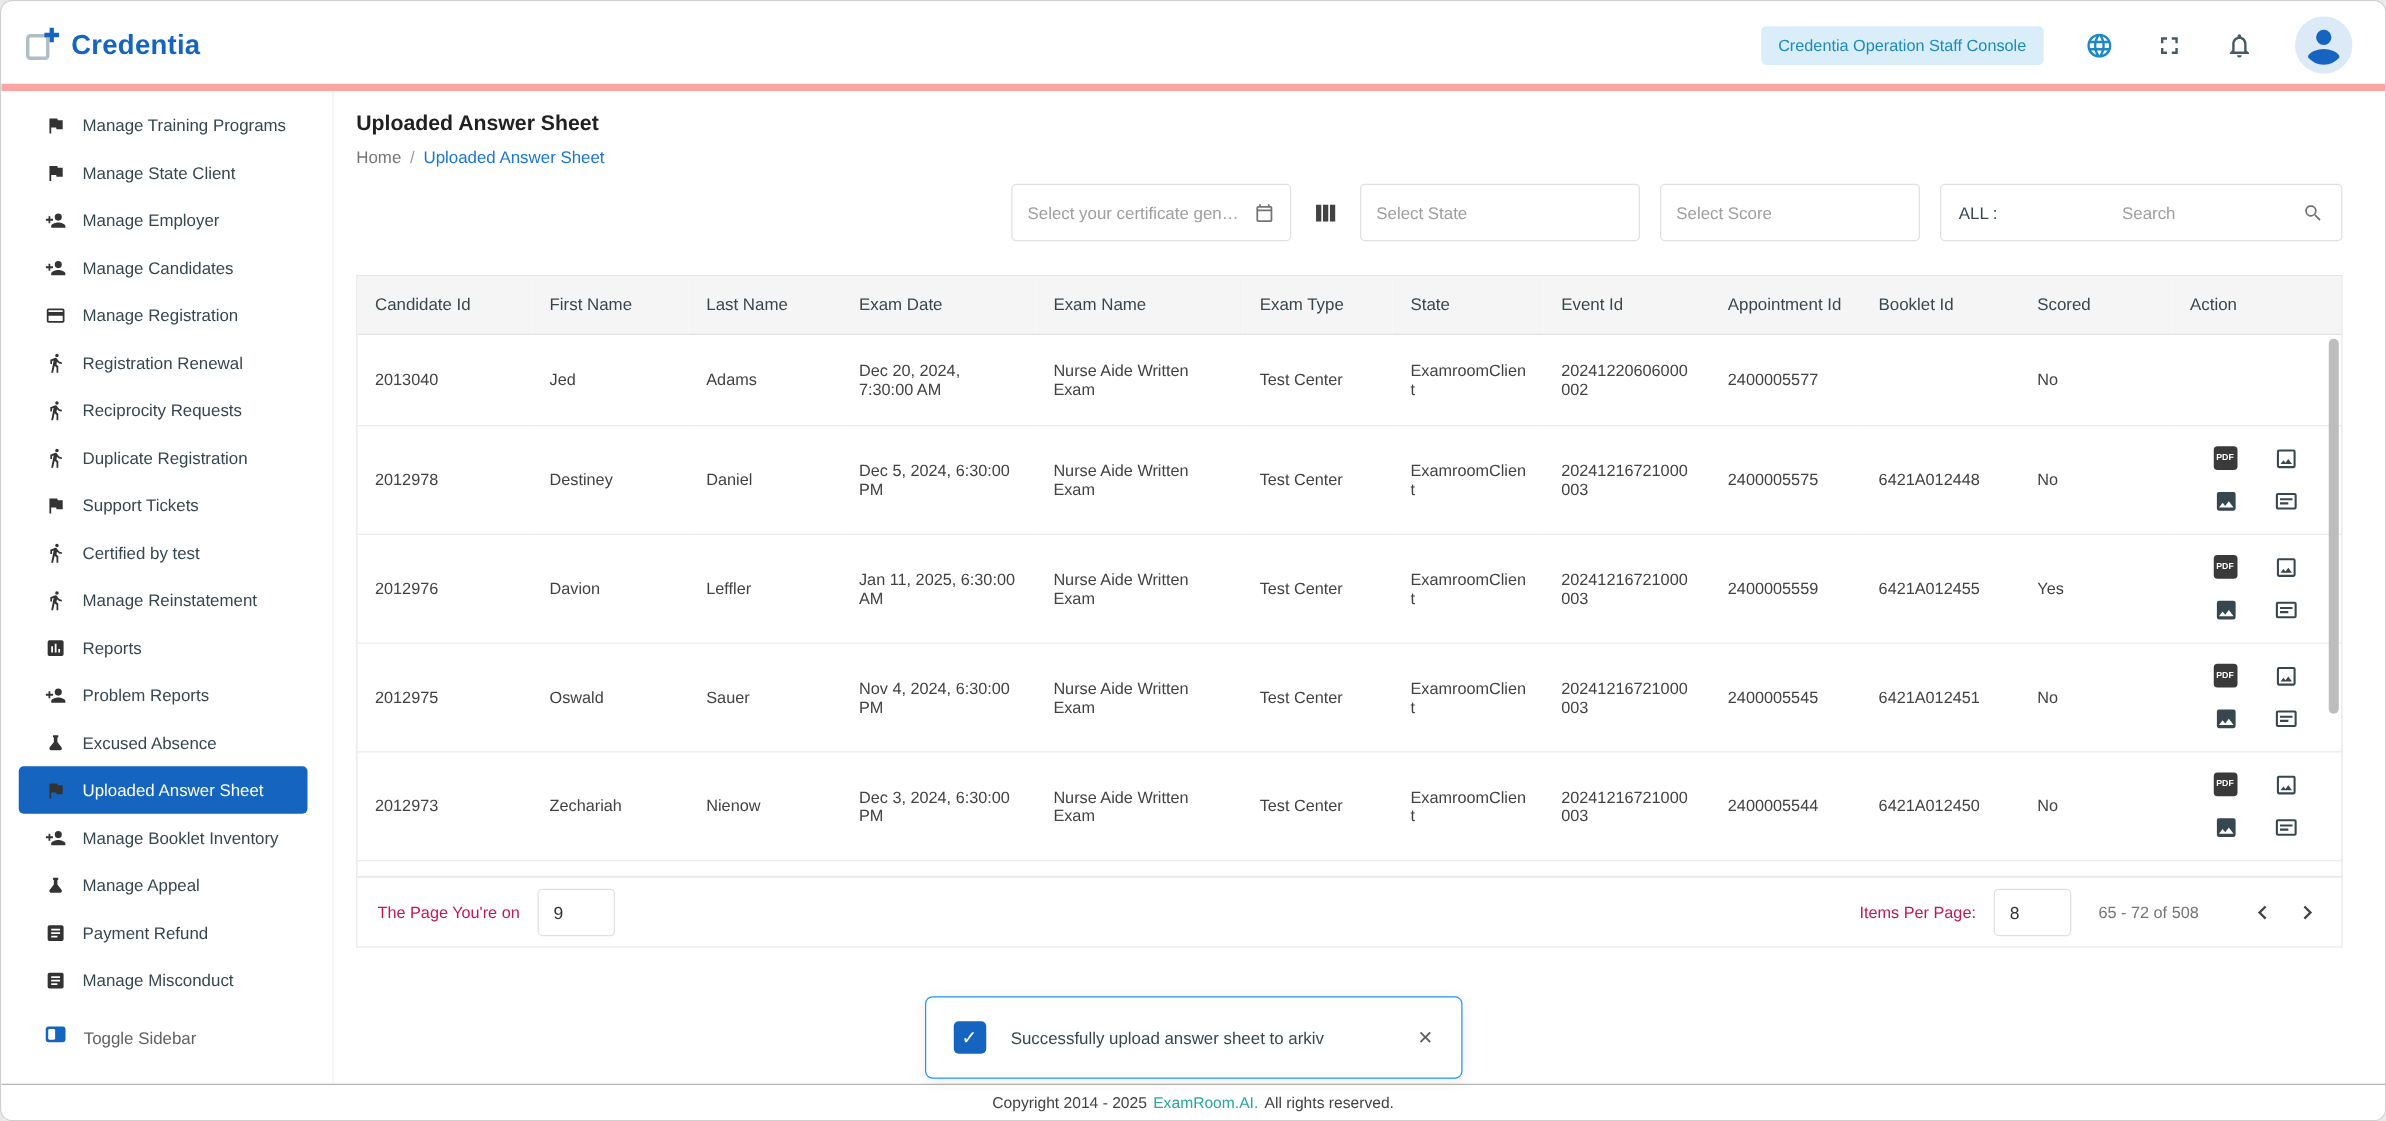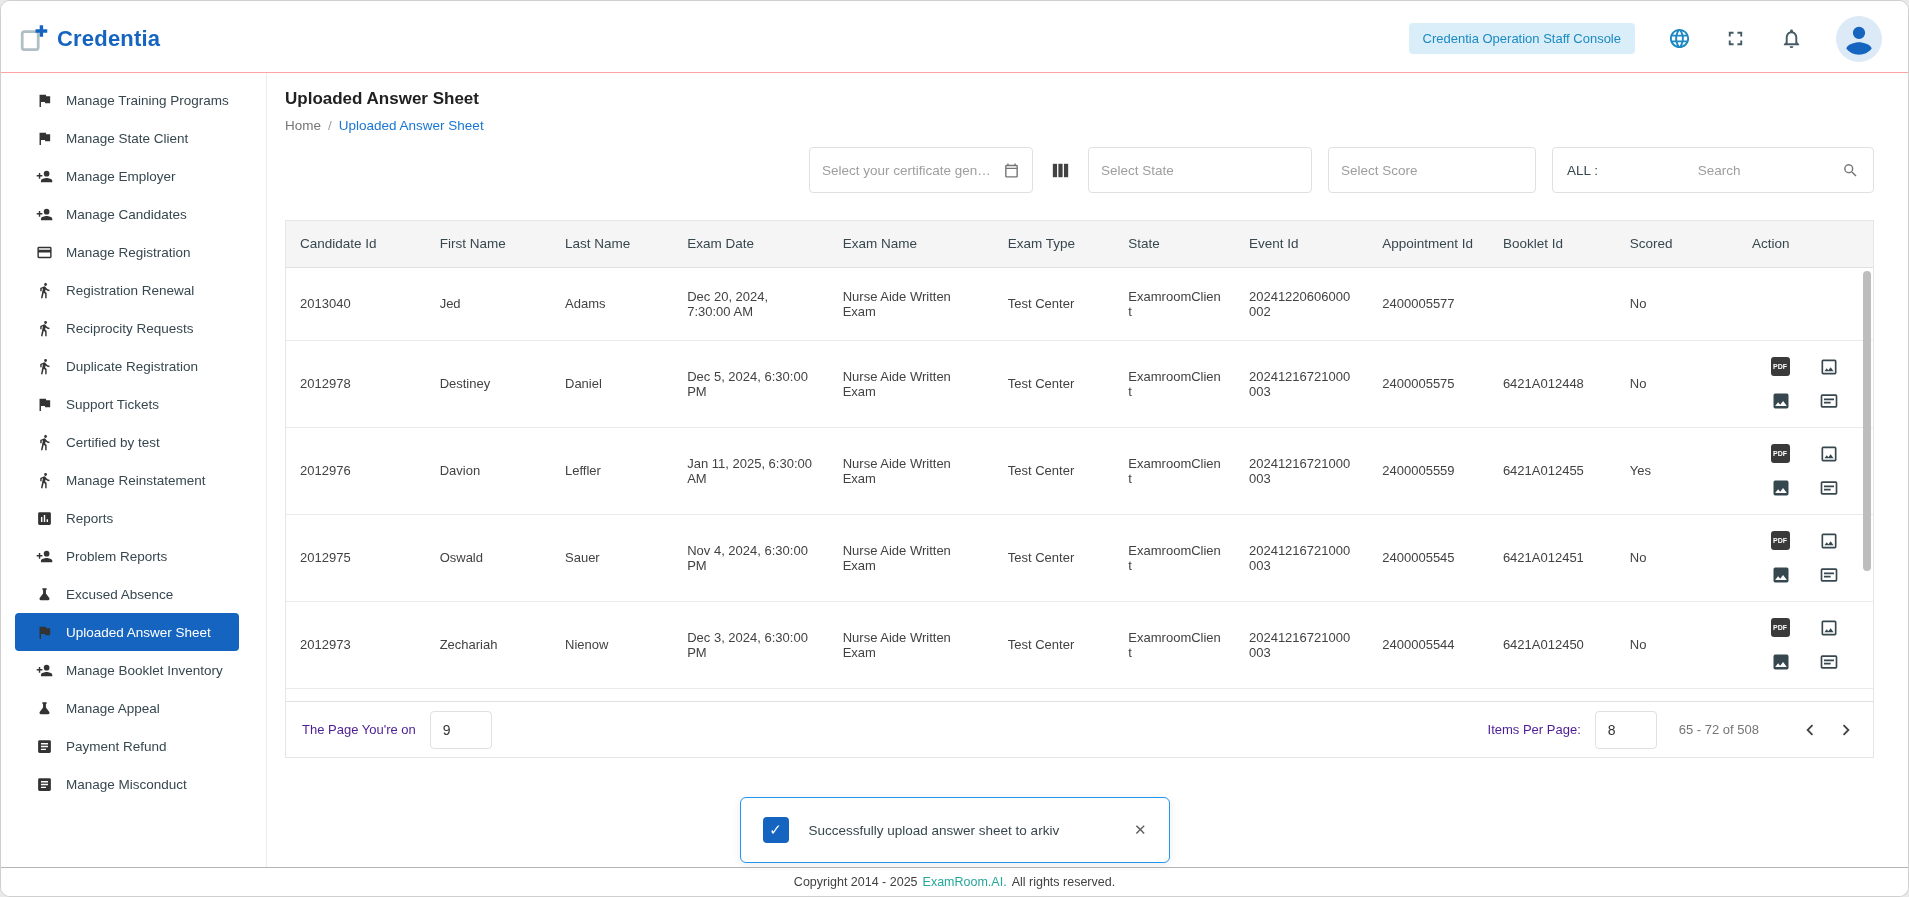--- a/index.html
+++ b/index.html
@@ -1,34 +1,34 @@
 <!DOCTYPE html>
 <html><head>
 <meta charset="utf-8">
 <style>
   * { margin:0; padding:0; box-sizing:border-box; }
   html,body { width:1909px; height:897px; font-family:"Liberation Sans", sans-serif; background:#e9e9e9; color:#333; }
   .app { width:1909px; height:897px; background:#fff; border:1px solid #cfcfcf; border-radius:10px; overflow:hidden; display:flex; flex-direction:column; position:relative; }
 
   
-  header { height:72px; flex:0 0 72px; display:flex; align-items:center; justify-content:space-between; padding:4px 26px 0 18px; border-bottom:1px solid #fca5a5; background:#fff; }
+  header { height:72px; flex:0 0 72px; display:flex; align-items:center; justify-content:space-between; padding:4px 26px 0 18px; border-bottom:6px solid #fca5a5; background:#fff; }
   .brand { display:flex; align-items:center; gap:6px; }
   .brand-icon svg { width:32px; height:32px; display:block; }
   .brand-text { font-size:22px; font-weight:700; color:#1565c0; letter-spacing:.2px; }
   .header-right { display:flex; align-items:center; gap:33px; }
   .console-badge { background:#d9eef8; color:#1c8ac2; font-size:13px; padding:8px 14px; border-radius:4px; white-space:nowrap; }
   .h-icon { display:inline-flex; color:#455a64; cursor:pointer; }
   .h-icon svg { width:23px; height:23px; fill:currentColor; }
   .h-icon.globe { color:#1e88c5; }
   .avatar { display:inline-flex; cursor:pointer; }
   .avatar svg { width:46px; height:46px; }
 
   
   .body-row { flex:1; display:flex; min-height:0; }
-  aside { width:266px; flex:0 0 266px; background:#fff; border-right:1px solid #ededed; display:flex; flex-direction:row; padding:8px 0 18px 0; }
+  aside { width:266px; flex:0 0 266px; background:#fff; border-right:1px solid #ededed; display:flex; flex-direction:column; padding:8px 0 18px 0; }
   .side-list { display:flex; flex-direction:column; }
   .side-item { height:38px; display:flex; align-items:center; gap:13px; padding:0 10px 0 20px; margin:0 20px 0 14px; border-radius:4px; cursor:pointer; }
   .side-item .s-icon { display:inline-flex; width:18px; justify-content:center; }
   .side-item .s-icon svg { width:17px; height:17px; fill:#546e7a; }
   .s-label { font-size:13.5px; font-weight:500; color:#37474f; white-space:nowrap; }
   .side-item.active { background:#1565c0; }
   .side-item.active .s-label { color:#fff; }
   .side-item.active .s-icon svg { fill:#fff; }
   .side-toggle { margin-top:auto; display:flex; align-items:center; gap:13px; padding:0 10px 0 34px; height:38px; cursor:pointer; }
   .side-toggle svg { width:19px; height:19px; }
@@ -67,21 +67,21 @@
   .cell-event { word-break:break-all; }
   .actions { display:grid; grid-template-columns:22px 22px; gap:14px 26px; justify-content:center; padding:4px 0; }
   .a-icon { display:inline-flex; color:#37474f; cursor:pointer; }
   .a-icon svg { width:20px; height:20px; fill:currentColor; }
   .pdf-badge { display:inline-flex; width:19px; height:19px; background:#3a3a3a; color:#fff; font-size:7px; font-weight:700; align-items:center; justify-content:center; border-radius:3px; }
   .scroll-thumb { position:absolute; right:2px; top:50px; width:8px; height:300px; background:#bdbdbd; border-radius:4px; }
 
   
   .pagination { height:56px; border-top:1px solid #e0e0e0; display:flex; align-items:center; justify-content:space-between; padding:0 16px; background:#fff; }
   .pag-left, .pag-right { display:flex; align-items:center; }
-  .pag-label { color:#4c1d95; font-size:13px; margin-right:14px; white-space:nowrap; }
+  .pag-label { color:#be185d; font-size:13px; margin-right:14px; white-space:nowrap; }
   .pag-input { width:62px; height:38px; border:1px solid #e0e0e0; border-radius:4px; font-size:14px; color:#333; padding:0 12px; font-family:inherit; outline:none; background:#fff; }
   .pag-range { color:#757575; font-size:13px; margin:0 26px 0 22px; white-space:nowrap; }
   .pag-nav { display:inline-flex; color:#424242; cursor:pointer; margin-left:14px; }
   .pag-nav svg { width:22px; height:22px; fill:currentColor; }
 
   
   .toast { position:absolute; left:50%; transform:translateX(-50%); bottom:33px; width:430px; height:66px; background:#fff; border:1px solid #2196f3; border-radius:6px; box-shadow:0 2px 10px rgba(0,0,0,.08); display:flex; align-items:center; padding:0 22px; gap:20px; z-index:5; }
   .check { width:26px; height:26px; background:#1565c0; border-radius:4px; color:#fff; display:inline-flex; align-items:center; justify-content:center; font-size:15px; flex:0 0 26px; }
   .toast-msg { font-size:13.5px; color:#37474f; }
   .toast-close { margin-left:auto; color:#616161; font-size:15px; cursor:pointer; }

